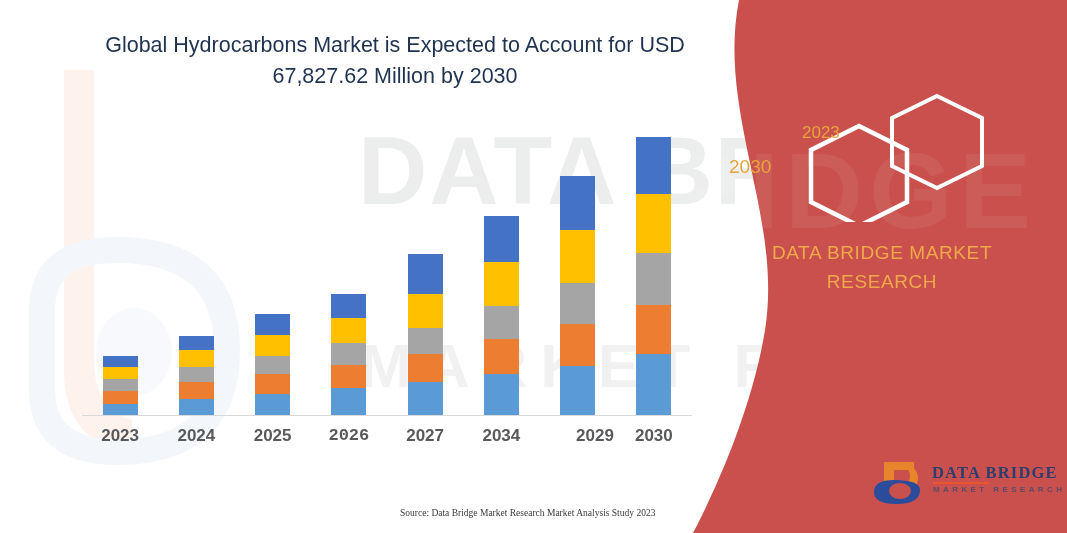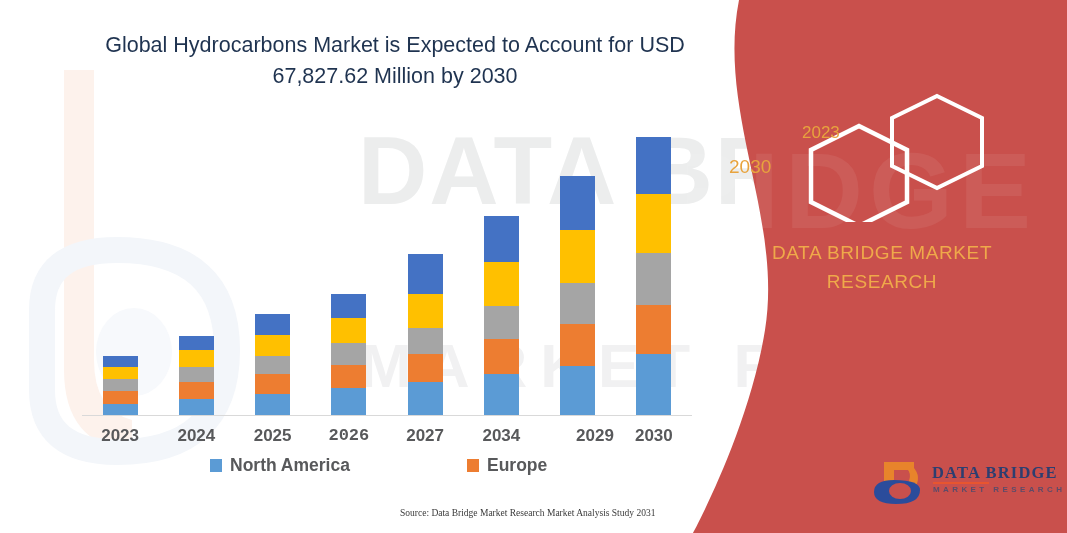--- a/index.html
+++ b/index.html
@@ -299,32 +299,22 @@
       <div class="xlabel" style="left: 3.125px;">2023</div>
       <div class="xlabel" style="left: 79.375px;">2024</div>
       <div class="xlabel" style="left: 155.625px;">2025</div>
       <div class="xlabel" style="left: 231.875px; font-family: Liberation Mono, monospace;">2026</div>
       <div class="xlabel" style="left: 308.125px; text-align: center;">2027</div>
       <div class="xlabel" style="left: 384.375px;">2034</div>
       <div class="xlabel" style="left: 478px;">2029</div>
       <div class="xlabel" style="left: 536.875px;">2030</div>
     </div>
 
-  <div class="legend" id="legend">
-      <div class="legend-item" style="left: 128px;">
-        <span class="legend-swatch" style="background: rgb(91, 155, 213);"></span>
-        <span class="legend-label">North America</span>
-      </div>
-      <div class="legend-item" style="left: 385px;">
-        <span class="legend-swatch" style="background: rgb(237, 125, 49);"></span>
-        <span class="legend-label">Europe</span>
-      </div>
-    </div>
-
-  <div class="footer-right">Source: Data Bridge Market Research  Market Analysis Study 2031</div>
+
+  <div class="footer-right">Source: Data Bridge Market Research  Market Analysis Study 2023</div>
 
   <div class="right-panel">
     <svg class="panel-bg" width="380" height="533" viewBox="0 0 380 533">
       <path d="M52 0 L380 0 L380 533 L6 533 C6 533 62 430 78 330 C96 218 30 112 52 0 Z" fill="#C9504C"></path>
     </svg>
 
     <div class="panel-wm">RIDGE</div>
 
 
     <svg class="hex-wrap" viewBox="0 0 270 130">

